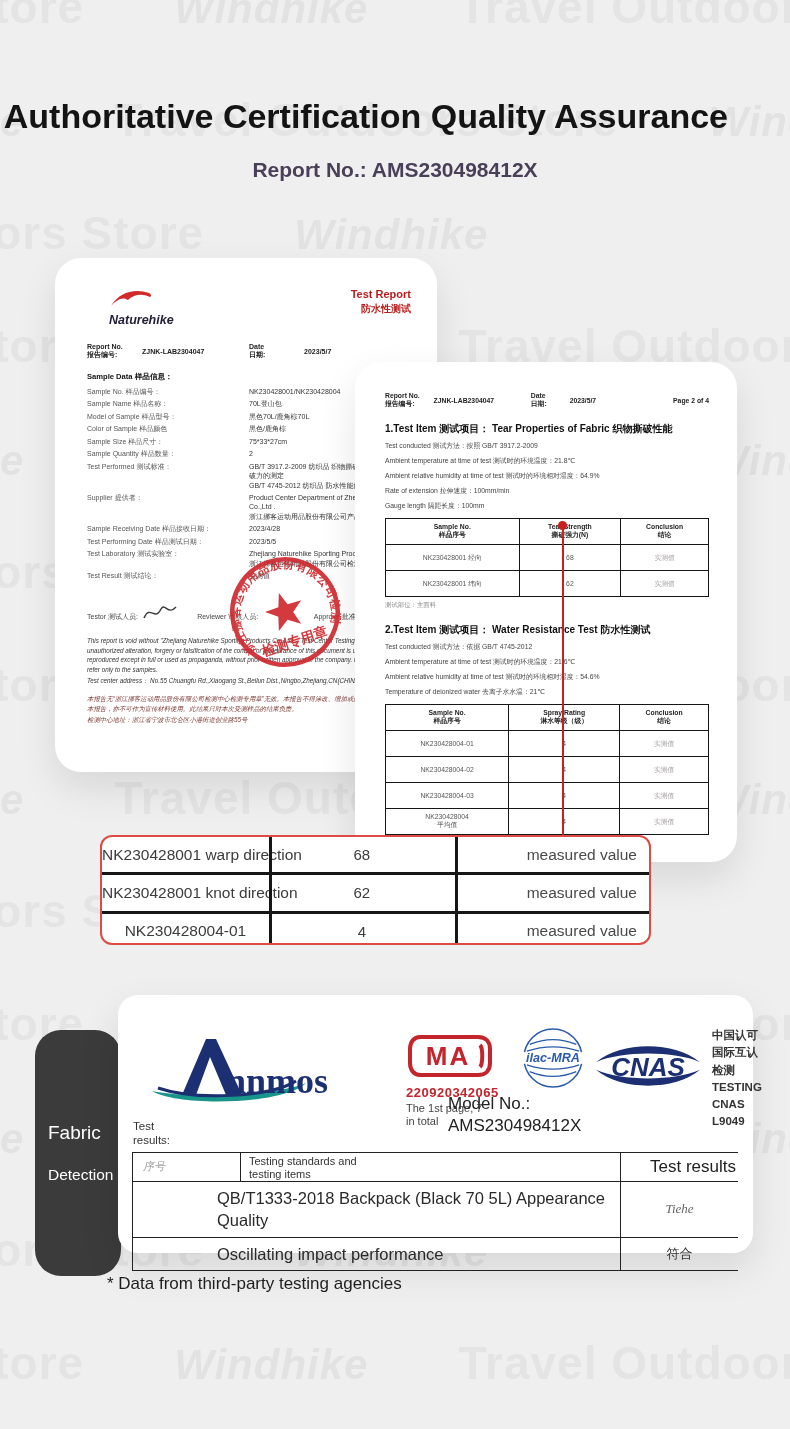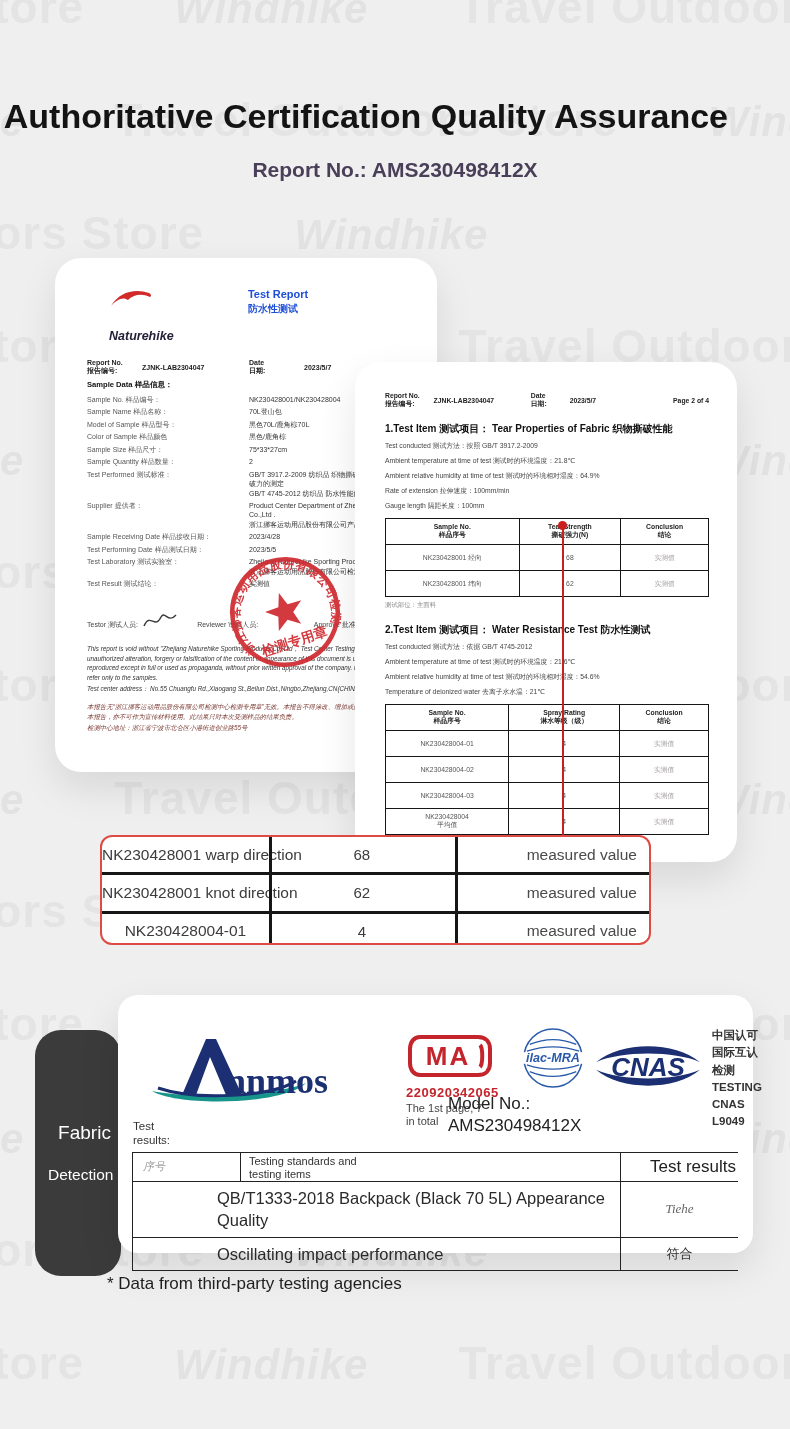--- a/index.html
+++ b/index.html
@@ -14,28 +14,28 @@
   
   .main-title{position:absolute;top:97px;left:0;width:728px;text-align:right;font-size:34px;font-weight:700;color:#141414;z-index:2;}
   .sub-title{position:absolute;top:158px;left:0;width:790px;text-align:center;font-size:21px;font-weight:600;color:#493f58;z-index:2;}
   
   .sheet{position:absolute;background:#fff;border-radius:26px;box-shadow:0 16px 38px rgba(0,0,0,0.10);box-sizing:border-box;}
   #doc1{left:55px;top:258px;width:382px;height:514px;padding:30px 26px 0 32px;z-index:2;}
   #doc2{left:355px;top:362px;width:382px;height:500px;padding:30px 28px 0 30px;z-index:3;}
   
   .d1-header{display:flex;align-items:flex-start;}
   .d1-logo{width:46%;padding-left:22px;}
-  .d1-logo .brand-name{display:block;font-size:12.5px;font-weight:700;font-style:italic;color:#24203a;margin-top:17px;}
-  .d1-heading{width:54%;text-align:left;font-weight:700;color:#1d4ed8;}
+  .d1-logo .brand-name{display:block;font-size:12.5px;font-weight:700;font-style:italic;color:#24203a;margin-top:1px;}
+  .d1-heading{width:54%;text-align:right;font-weight:700;color:#b91c1c;}
   .d1-heading .en{font-size:11px;}
   .d1-heading .cn{font-size:10px;margin-top:2px;}
   .d1-meta{display:flex;margin-top:16px;font-size:7px;font-weight:700;color:#222;align-items:center;}
   .d1-meta .lbl{width:17%;}
   .d1-meta .val{width:33%;}
-  .d1-sec-title{margin-top:4px;font-size:7.6px;font-weight:700;color:#111;}
+  .d1-sec-title{margin-top:12px;font-size:7.6px;font-weight:700;color:#111;}
   #d1-fields{margin-top:5px;}
   .f-row{display:flex;margin:3px 0;font-size:7px;line-height:1.35;}
   .f-label{width:50%;color:#555;}
   .f-value{width:50%;color:#333;white-space:pre-line;}
   .d1-sig{display:flex;align-items:flex-end;margin-top:22px;font-size:7px;color:#444;}
   .d1-sig .s1{width:34%;display:flex;align-items:flex-end;gap:4px;}
   .d1-sig .s2{width:36%;}
   .d1-sig .s3{width:30%;}
   .d1-disc-en{margin-top:14px;font-size:6.3px;font-style:italic;color:#333;line-height:1.5;}
   .d1-addr{margin-top:3px;font-size:6.3px;font-style:italic;color:#333;}
@@ -68,21 +68,21 @@
   #summary{position:absolute;left:100px;top:835px;width:551px;height:110px;background:#fff;border:2px solid #de4b45;border-radius:12px;z-index:7;box-sizing:border-box;overflow:hidden;}
   .s-row{position:relative;display:flex;height:35.3px;align-items:center;border-bottom:3px solid #161616;}
   .s-row:last-child{border-bottom:none;}
   .s-c1{width:30.5%;text-align:center;font-size:15.5px;color:#3c3c3c;white-space:nowrap;overflow:visible;z-index:1;}
   .s-c2{width:34%;text-align:center;font-size:15px;color:#3c3c3c;z-index:1;}
   .s-c3{flex:1;text-align:right;padding-right:12px;font-size:15.5px;color:#4a4a4a;z-index:1;}
   .s-vline{position:absolute;top:0;bottom:0;width:3px;background:#161616;z-index:3;}
   .s-v1{left:30.5%;} .s-v2{left:64.5%;}
   
   #badge{position:absolute;left:35px;top:1030px;width:86px;height:246px;background:#3b3b3b;border-radius:26px;z-index:1;color:#fff;box-sizing:border-box;padding:92px 0 0 13px;}
-  #badge .b1{font-size:19px;font-weight:500;text-align:center;}
+  #badge .b1{font-size:19px;font-weight:500;}
   #badge .b2{font-size:15.5px;margin-top:22px;}
   #cert{left:118px;top:995px;width:635px;height:258px;border-radius:20px;z-index:2;padding:0;}
   .annmos{position:absolute;left:26px;top:36px;}
   .cert-testlabel{position:absolute;left:15px;top:124px;font-size:11.5px;color:#333;line-height:1.25;}
   .cma{position:absolute;left:288px;top:38px;width:118px;}
   .cma-number{font-size:13px;font-weight:700;color:#c4242b;letter-spacing:.5px;margin-top:2px;}
   .cma-note{font-size:11px;color:#444;line-height:1.2;margin-top:2px;}
   .ilac{position:absolute;left:404px;top:32px;}
   .cnas{position:absolute;left:474px;top:46px;}
   .cnas-side{position:absolute;left:594px;top:32px;font-size:11.5px;font-weight:600;color:#333;line-height:1.5;}

